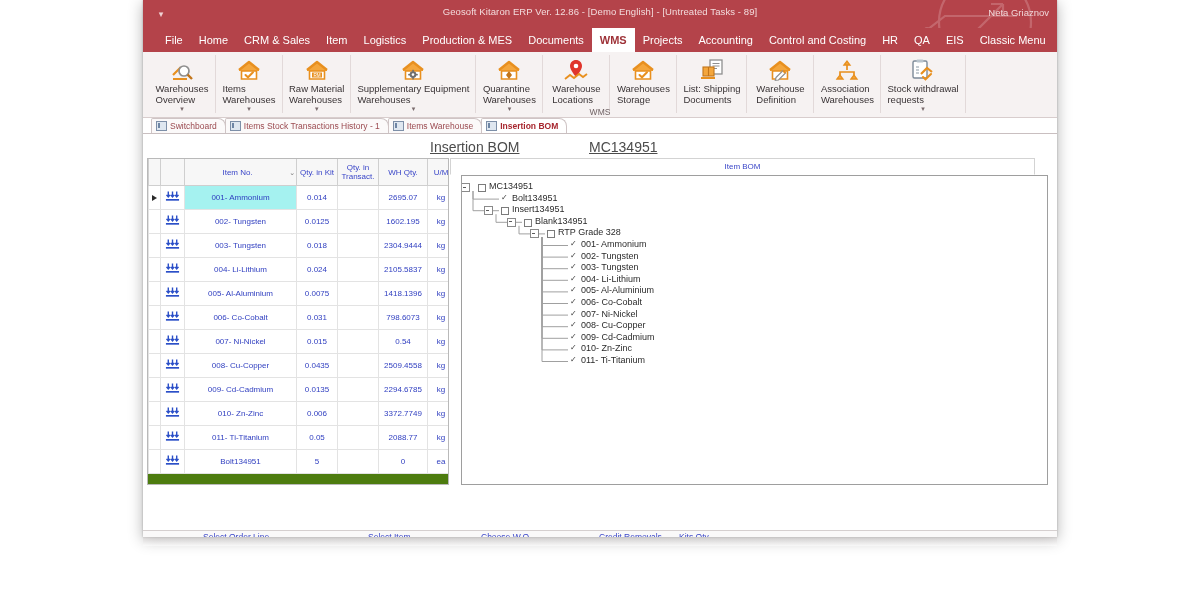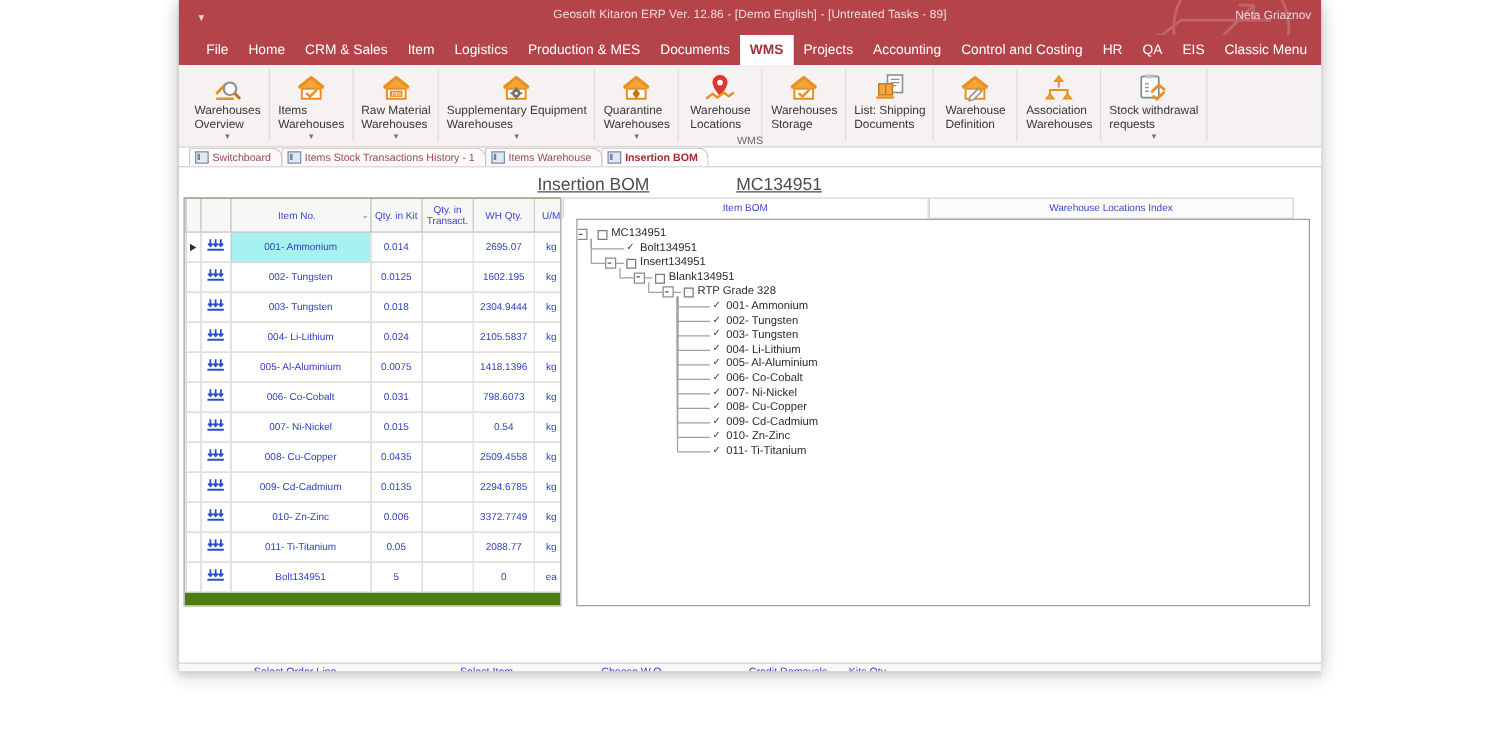--- a/index.html
+++ b/index.html
@@ -603,21 +603,20 @@
               <td class="wh">0</td>
               <td>ea</td>
             </tr>
           </tbody>
       </table>
     </div>
 
 
     <div class="rt-tabs" id="rt-tabs">
         <div class="rt-tab active">Item BOM</div>
-        <div class="rt-tab">Warehouse Locations Index</div>
       </div>
 
     <div class="tree-box">
       <svg id="tree-lines" width="585" height="308" style="position:absolute;left:0;top:0;">
           <path d="M11 23.1 L37 23.1" stroke="#a0a0a0" stroke-width="1" fill="none"></path>
           <path d="M11 15 L11 23.1" stroke="#a0a0a0" stroke-width="1" fill="none"></path>
           <path d="M11 34.7 L37 34.7" stroke="#a0a0a0" stroke-width="1" fill="none"></path>
           <path d="M11 15 L11 34.7" stroke="#a0a0a0" stroke-width="1" fill="none"></path>
           <path d="M34 46.3 L60 46.3" stroke="#a0a0a0" stroke-width="1" fill="none"></path>
           <path d="M34 38.2 L34 46.3" stroke="#a0a0a0" stroke-width="1" fill="none"></path>

